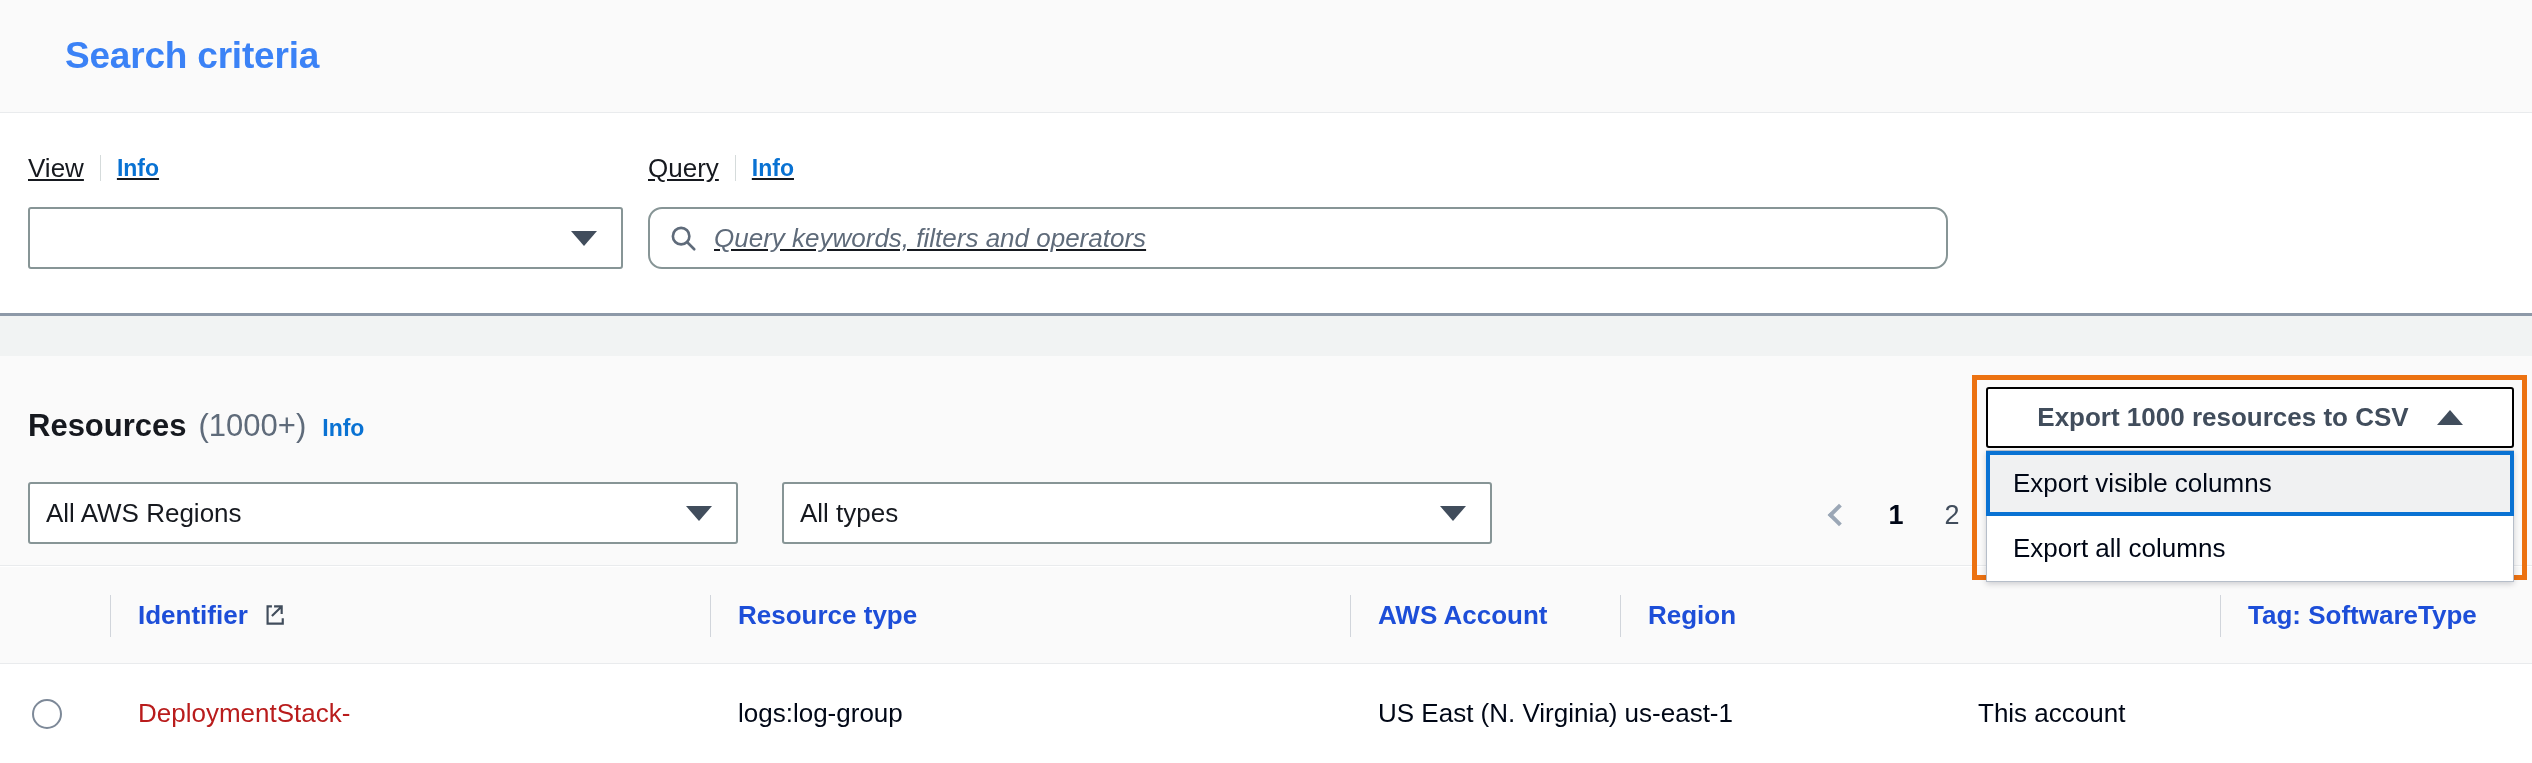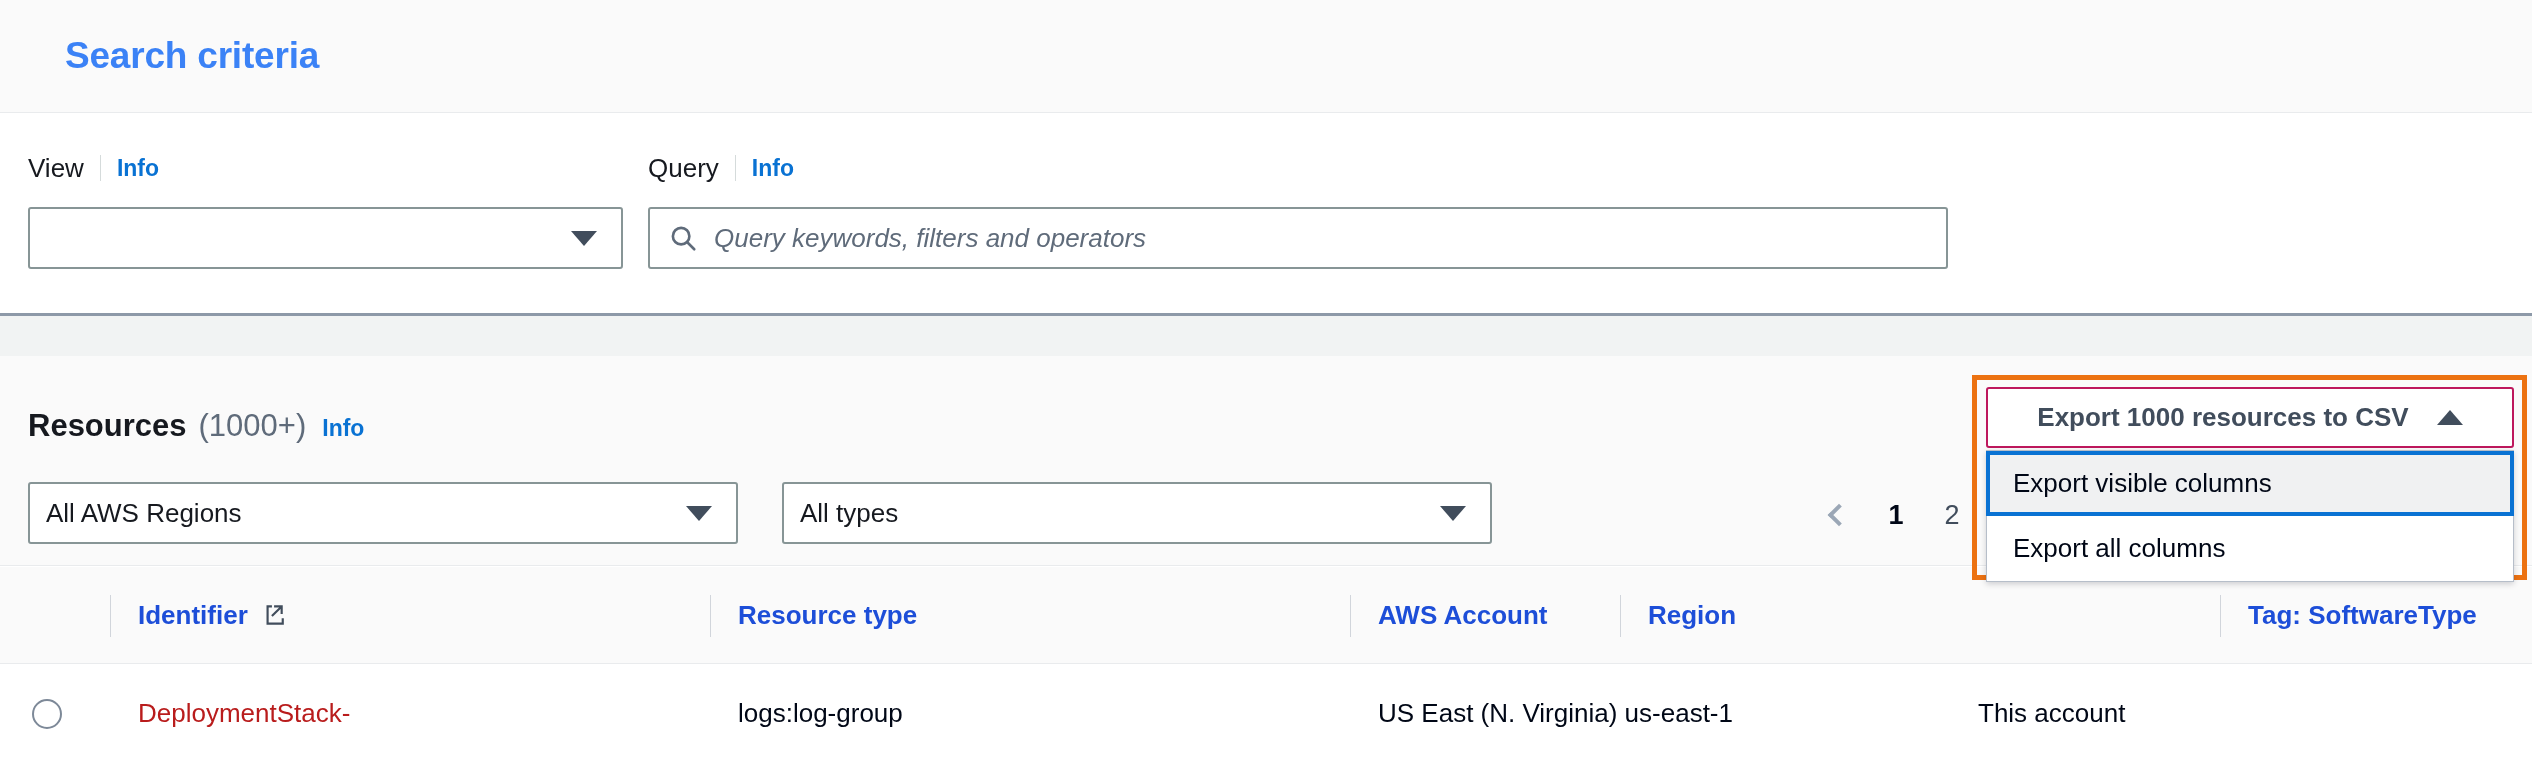--- a/index.html
+++ b/index.html
@@ -42,20 +42,21 @@
     font-size: 37px;
     font-weight: bold;
     color: #3b82f6;
     letter-spacing: -0.2px;
     margin-left: 37px;
   }
 
   .criteria-body {
     display: flex;
     padding: 38px 36px 0 28px;
+    text-decoration: underline;
   }
 
   .field-view  { width: 620px; }
   .field-query { width: 1340px; }
 
   .field-label-row {
     display: flex;
     align-items: center;
     height: 34px;
     margin-bottom: 22px;
@@ -116,21 +117,21 @@
   }
 
   .view-select { width: 595px; }
 
   
   .query-input {
     width: 1300px;
     height: 62px;
     background: #ffffff;
     border: 2px solid #879596;
-    border-radius: 3px;
+    border-radius: 14px;
     display: flex;
     align-items: center;
     padding: 0 18px;
     cursor: text;
   }
   .search-glyph {
     width: 30px; height: 30px;
     margin-right: 16px;
     flex: none;
   }
@@ -248,21 +249,21 @@
   .export-wrap {
     position: absolute;
     left: 1986px; top: 387px;
     width: 528px;
     z-index: 41;
   }
 
   .export-button {
     height: 61px;
     background: #ffffff;
-    border: 2px solid #be185d;
+    border: 2px solid #000000;
     border-radius: 3px;
     display: flex;
     align-items: center;
     justify-content: center;
     gap: 28px;
     cursor: pointer;
   }
   .export-button .btn-label {
     font-size: 26px;
     font-weight: bold;

